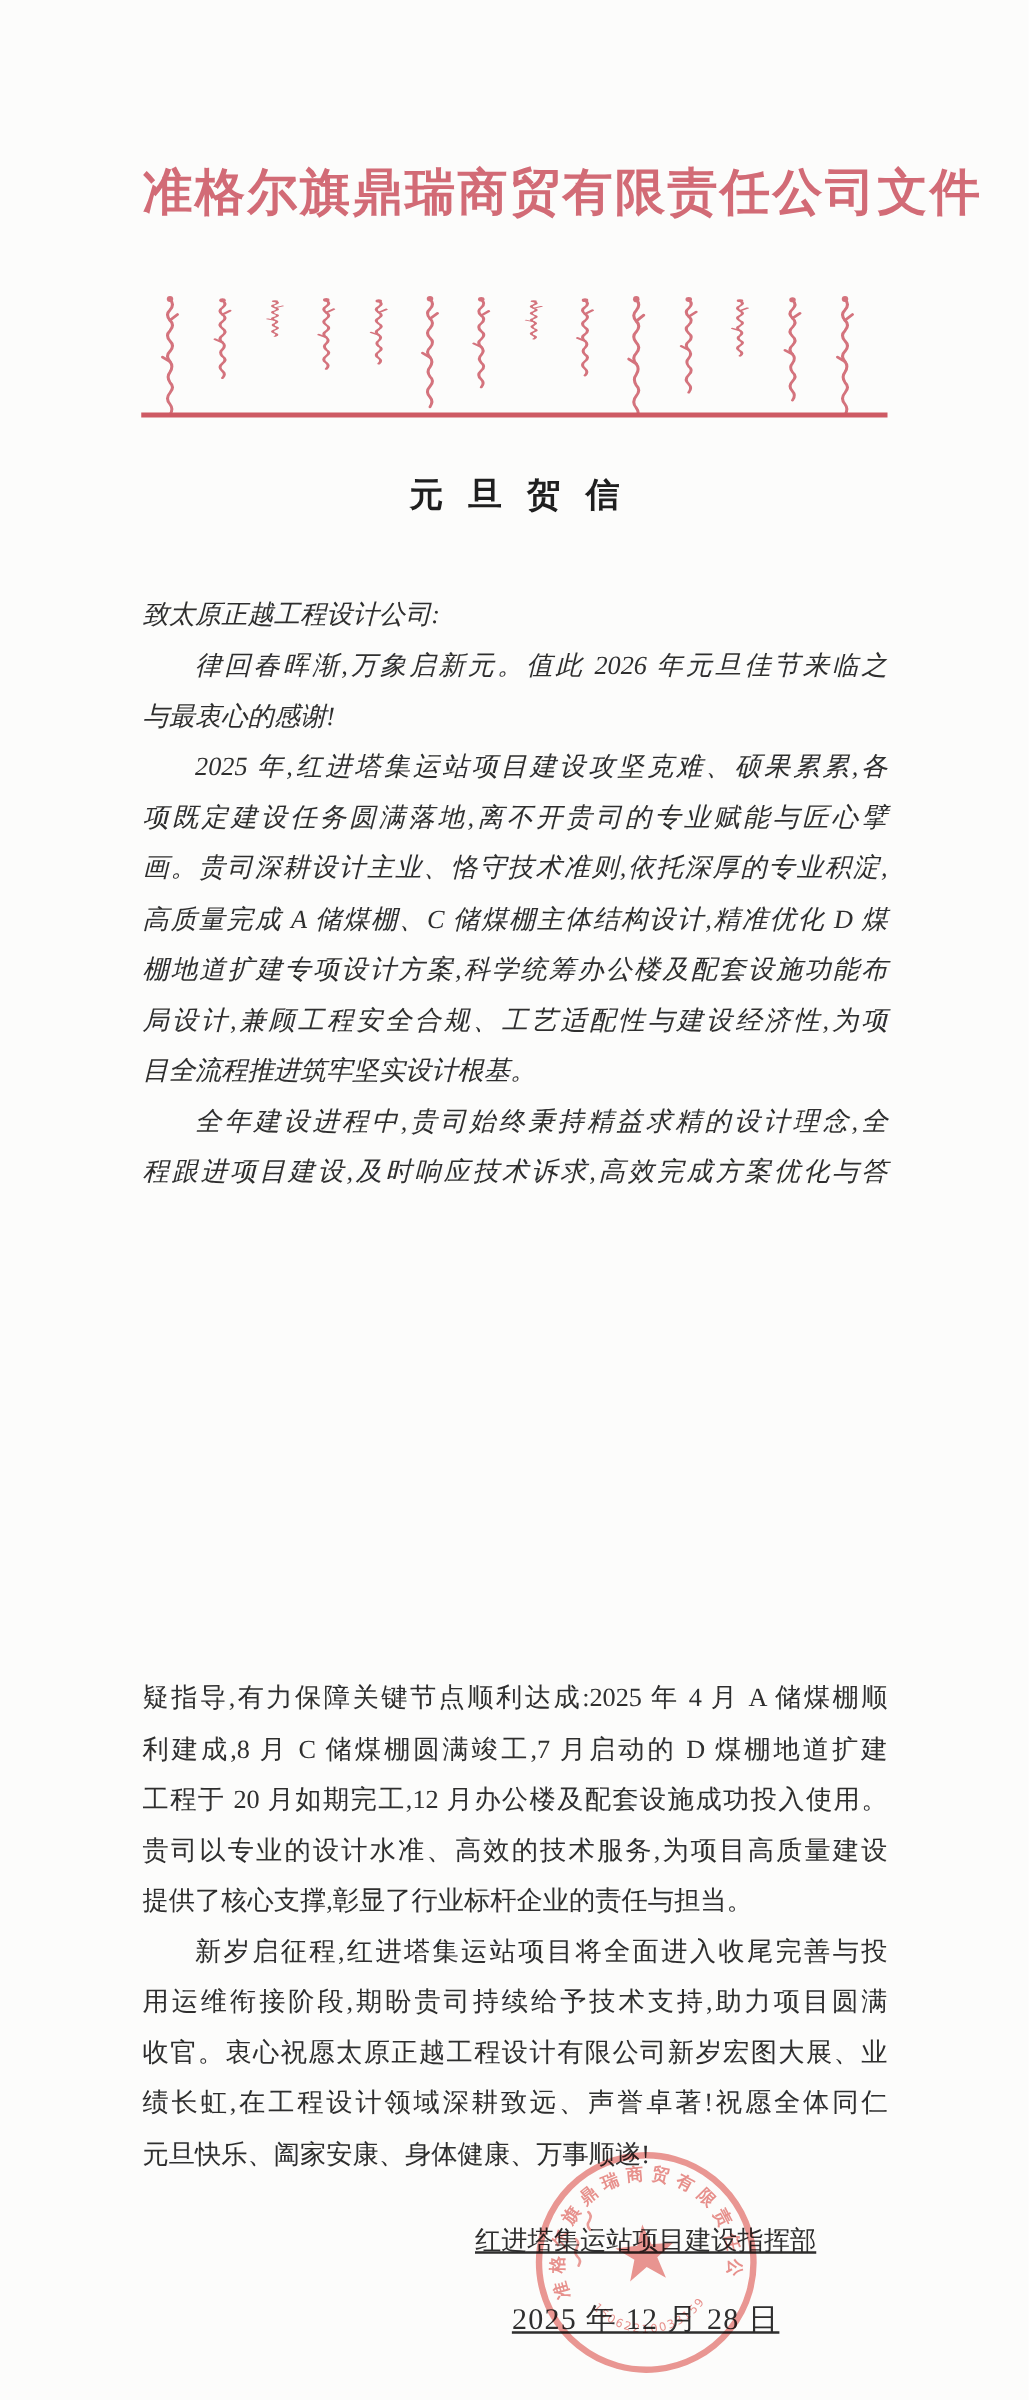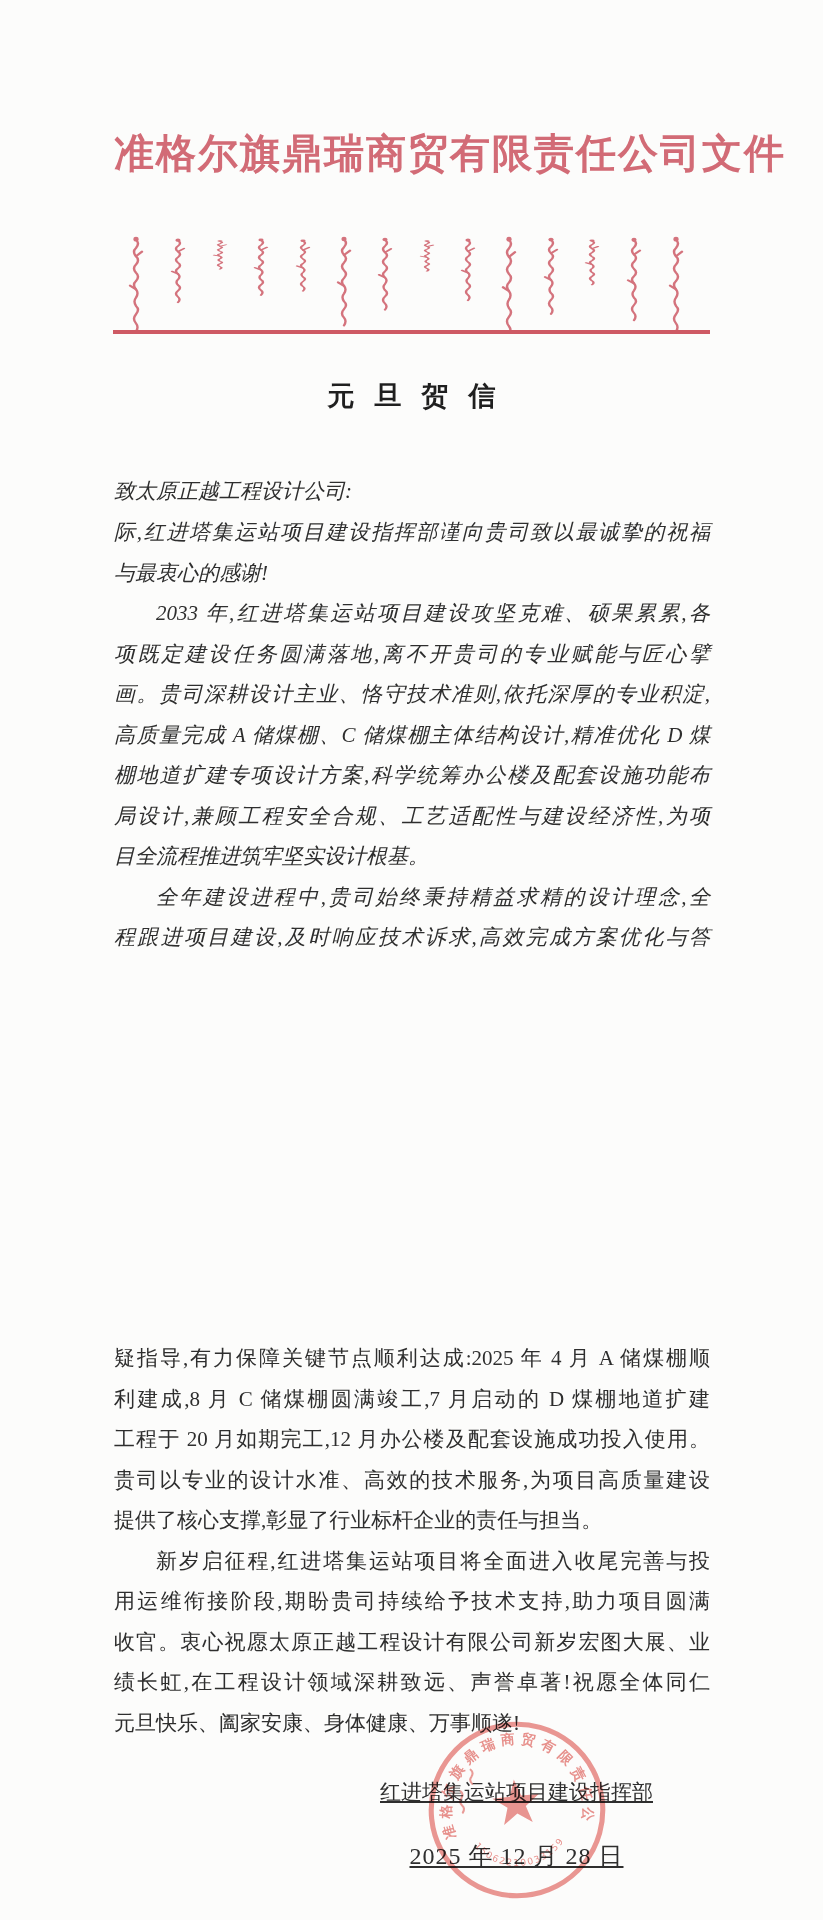--- a/index.html
+++ b/index.html
@@ -74,23 +74,23 @@
     <use href="#mglyph" transform="translate(514,3) scale(1,0.80)"></use>
     <use href="#mglyph" transform="translate(556,2) scale(1,0.92)"></use>
   </svg>
 
   <div class="divider"></div>
 
   <div class="letter-title">元旦贺信</div>
 
   <div class="body1">
     <div class="salutation">致太原正越工程设计公司:</div>
-    <div class="bl">际,红进塔集运站项目建设指挥部谨向贵司致以最诚挚的祝福</div>
+    <div class="bl ind">律回春晖渐,万象启新元。值此 2026 年元旦佳节来临之</div>
     <div class="bl end">与最衷心的感谢!</div>
-    <div class="bl ind">2033 年,红进塔集运站项目建设攻坚克难、硕果累累,各</div>
+    <div class="bl ind">2025 年,红进塔集运站项目建设攻坚克难、硕果累累,各</div>
     <div class="bl">项既定建设任务圆满落地,离不开贵司的专业赋能与匠心擘</div>
     <div class="bl">画。贵司深耕设计主业、恪守技术准则,依托深厚的专业积淀,</div>
     <div class="bl">高质量完成 A 储煤棚、C 储煤棚主体结构设计,精准优化 D 煤</div>
     <div class="bl">棚地道扩建专项设计方案,科学统筹办公楼及配套设施功能布</div>
     <div class="bl">局设计,兼顾工程安全合规、工艺适配性与建设经济性,为项</div>
     <div class="bl end">目全流程推进筑牢坚实设计根基。</div>
     <div class="bl ind">全年建设进程中,贵司始终秉持精益求精的设计理念,全</div>
     <div class="bl">程跟进项目建设,及时响应技术诉求,高效完成方案优化与答</div>
   </div>
 

